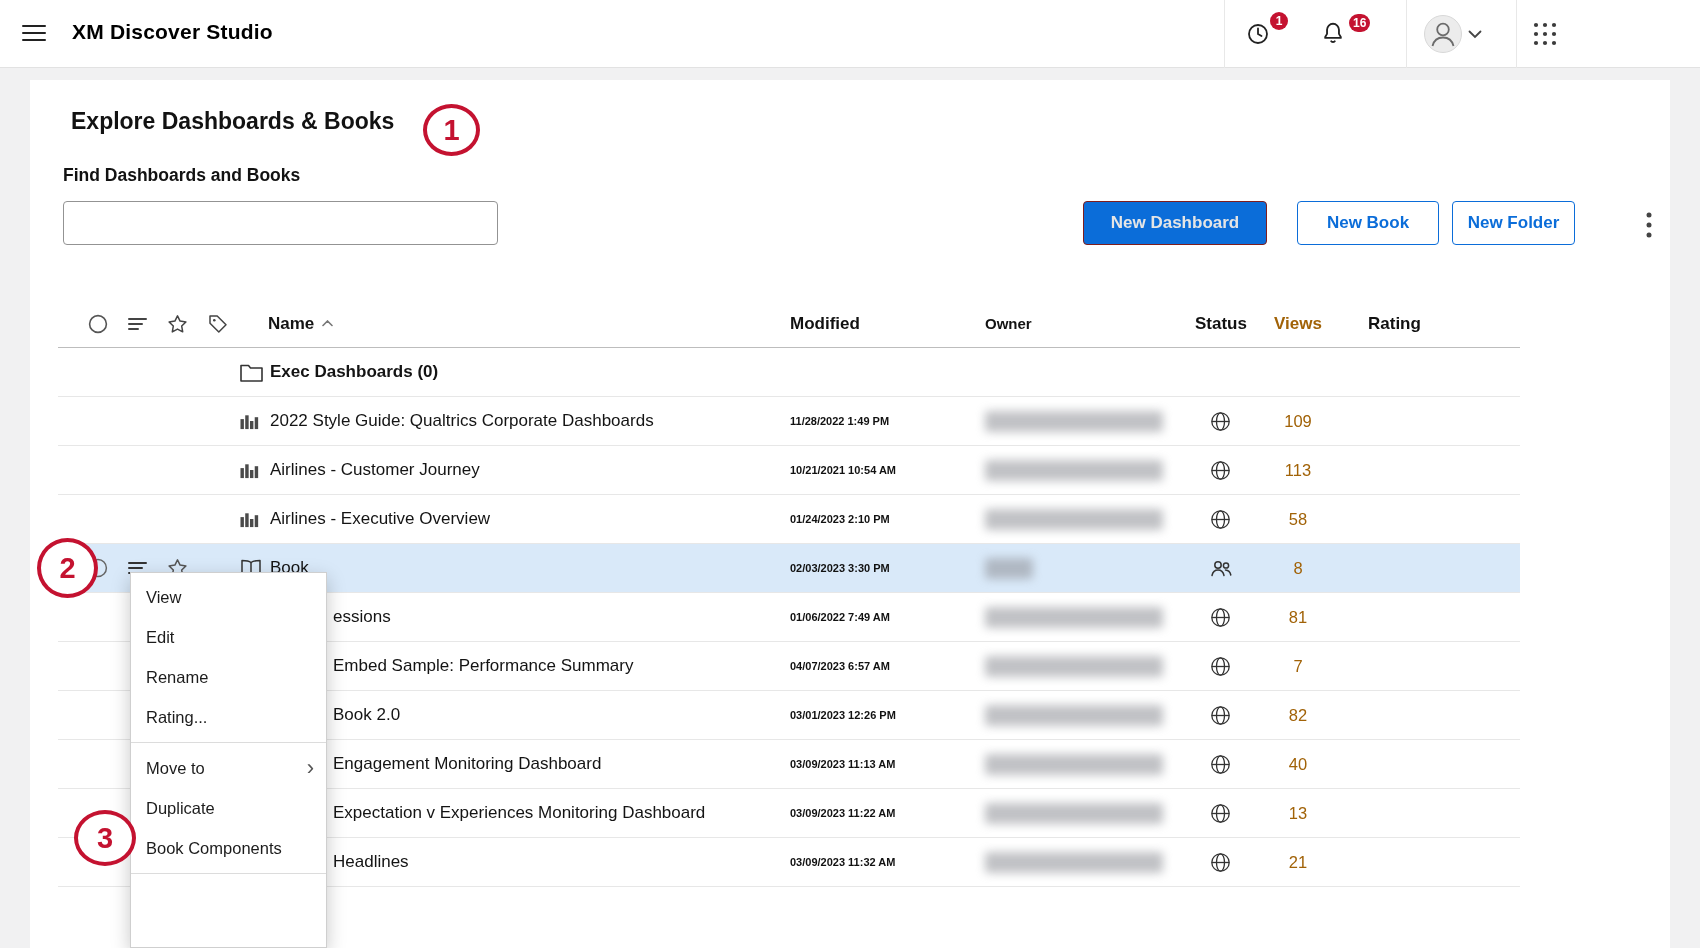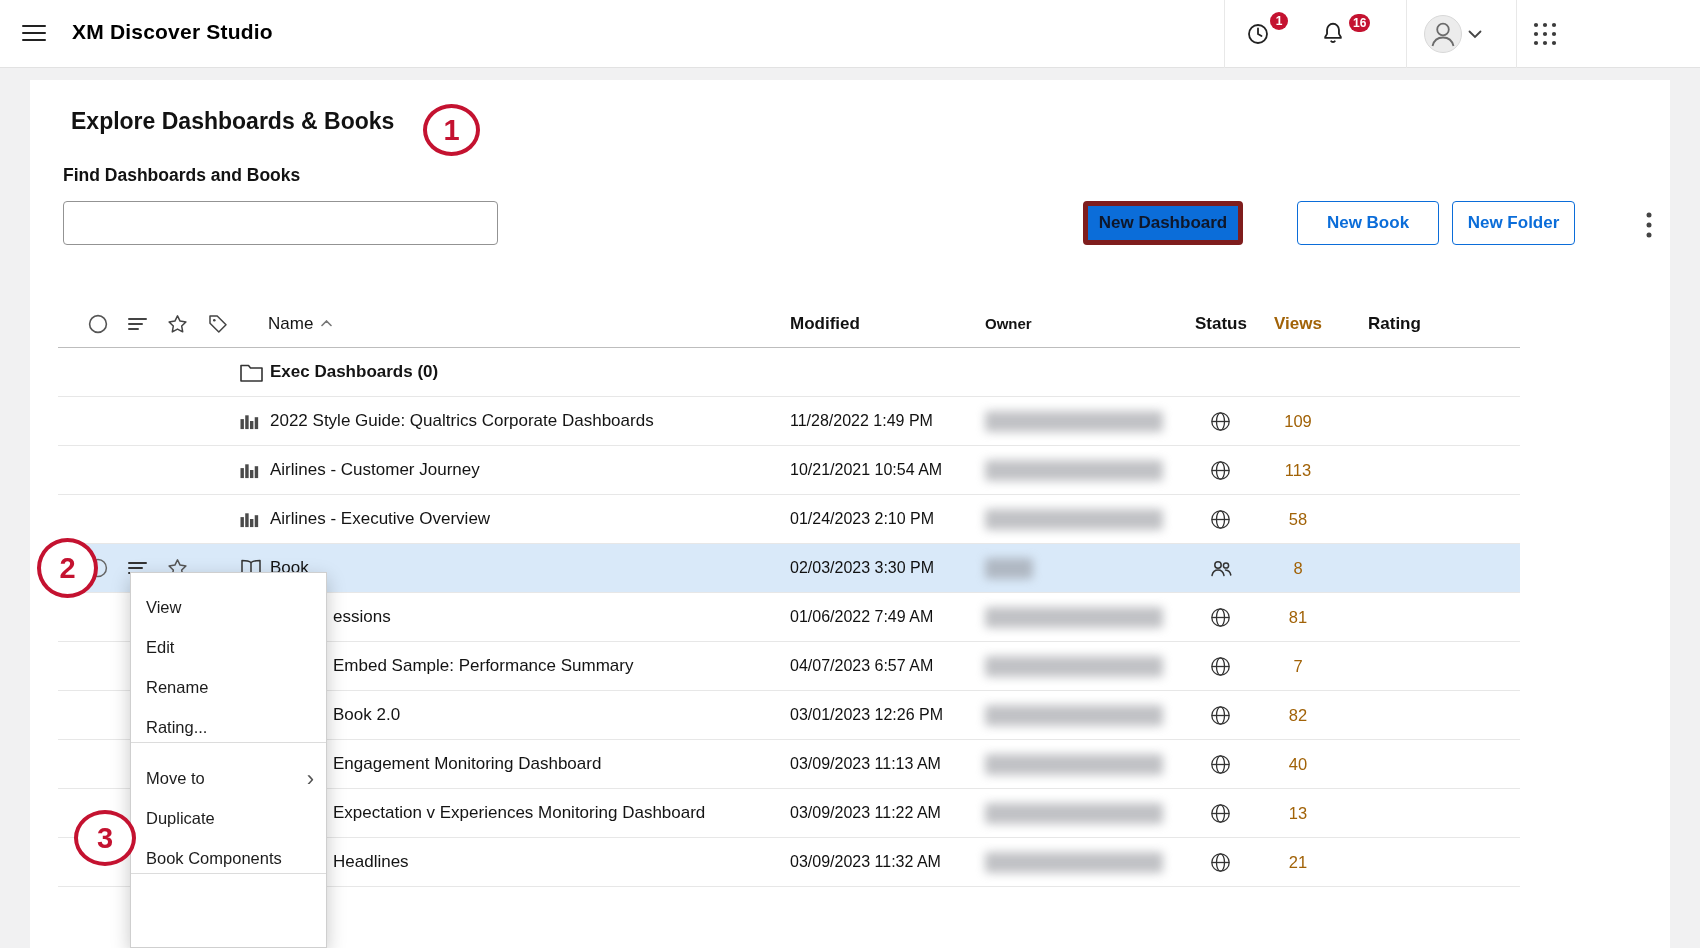--- a/index.html
+++ b/index.html
@@ -23,53 +23,53 @@
   .badge{position:absolute;background:#c41230;color:#fff;font-size:12px;font-weight:700;border-radius:9px;height:18px;min-width:18px;padding:0 4px;display:flex;align-items:center;justify-content:center;z-index:12}
   .b1{left:1270px;top:12px}
   .b16{left:1349px;top:14px}
 
   
   .card{position:absolute;left:30px;top:80px;width:1640px;height:868px;background:#fff;z-index:1}
   .heading{position:absolute;left:41px;top:28px;font-size:23px;font-weight:700;color:#121212}
   .find-label{position:absolute;left:33px;top:85px;font-size:17.5px;font-weight:700;color:#121212}
   .search-input{position:absolute;left:33px;top:121px;width:435px;height:44px;border:1px solid #939393;border-radius:4px;font-size:16px;padding:0 12px;font-family:inherit;background:#fff}
   .btn{position:absolute;top:121px;height:44px;border-radius:4px;font-size:17px;font-weight:700;font-family:inherit;cursor:pointer;display:flex;align-items:center;justify-content:center}
-  .btn.primary{left:1053px;width:160px;background:#0b6dd9;border:5px solid #7f1d1d;color:#0f172a}
+  .btn.primary{left:1053px;width:184px;background:#0b6dd9;border:1px solid #7f1d1d;color:#e5e5e5}
   .btn.outline{background:#fff;border:1px solid #0b6dd9;color:#0b6dd9}
   .btn.b-book{left:1267px;width:142px}
   .btn.b-folder{left:1422px;width:123px}
   .kebab{position:absolute;left:1605px;top:130px;width:28px;height:30px;background:none;border:none;cursor:pointer;line-height:0}
 
   
   .grid{display:grid;grid-template-columns:175px 527px 205px 200px 95px 78px 1fr;align-items:center}
   .thead{position:absolute;left:28px;top:220px;width:1462px;height:48px;border-bottom:1px solid #bdbdbd;font-weight:700;font-size:17px;color:#121212}
   .tbody{position:absolute;left:28px;top:268px;width:1462px}
   .trow{height:49px;border-bottom:1px solid #e7e7e7;background:#fff}
   .trow.sel{background:#d9e9f9}
   .c-lead{display:flex;align-items:center;gap:20px;padding-left:30px;line-height:0}
   .c-name{display:flex;align-items:center;padding-left:7px;font-size:17px;color:#141414;white-space:nowrap;overflow:hidden}
-  .thead .c-name{padding-left:35px;font-weight:400}
+  .thead .c-name{padding-left:35px;font-weight:700}
   .caret{margin-left:8px;line-height:0}
   .nicon{width:26px;display:inline-flex;margin-right:4px;flex:0 0 26px;line-height:0}
   .ntext.bold{font-weight:700}
   .cov .c-name{padding-left:100px}
-  .c-mod{padding-left:30px;font-size:16px;font-weight:400;color:#111;white-space:nowrap}
+  .c-mod{padding-left:30px;font-size:11px;font-weight:700;color:#111;white-space:nowrap}
   .thead .c-mod{font-size:17px;font-weight:700}
   .c-owner{padding-left:20px}
   .c-status{padding-left:45px;line-height:0}
   .thead .c-status{padding-left:30px;line-height:normal}
   .c-views{text-align:center;font-size:16.5px;color:#a16207;padding-right:2px}
   .thead .c-views{font-size:17px}
   .c-rating{padding-left:30px}
   .blurb{display:block;width:178px;height:21px;border-radius:3px;background:#8e9096;opacity:.55;filter:blur(5px)}
   .sel .blurb{width:48px}
 
   
   .menu{position:absolute;left:130px;top:572px;width:197px;height:376px;background:#fff;border:1px solid #cfcfcf;box-shadow:0 6px 18px rgba(0,0,0,.22);z-index:40;padding-top:4px}
-  .mi{height:40px;display:flex;align-items:flex-end;padding:0 12px 0 15px;font-size:16.5px;color:#1c1c1c;cursor:pointer}
+  .mi{height:40px;display:flex;align-items:center;padding:0 12px 0 15px;font-size:16.5px;color:#1c1c1c;cursor:pointer}
   .mi .sub{margin-left:auto;font-size:22px;color:#555;line-height:18px}
   .mdiv{height:1px;background:#dcdcdc;margin:5px 0}
 
   
   .ann{position:absolute;background:#fff;border:4.5px solid #c41230;border-radius:50%;display:flex;align-items:center;justify-content:center;z-index:60}
   .ann span{color:#c41230;font-size:29px;font-weight:700}
   .ann1{left:423px;top:104px;width:57px;height:52px}
   .ann2{left:37px;top:538px;width:61px;height:60px}
   .ann3{left:74px;top:810px;width:62px;height:56px}
 </style>

